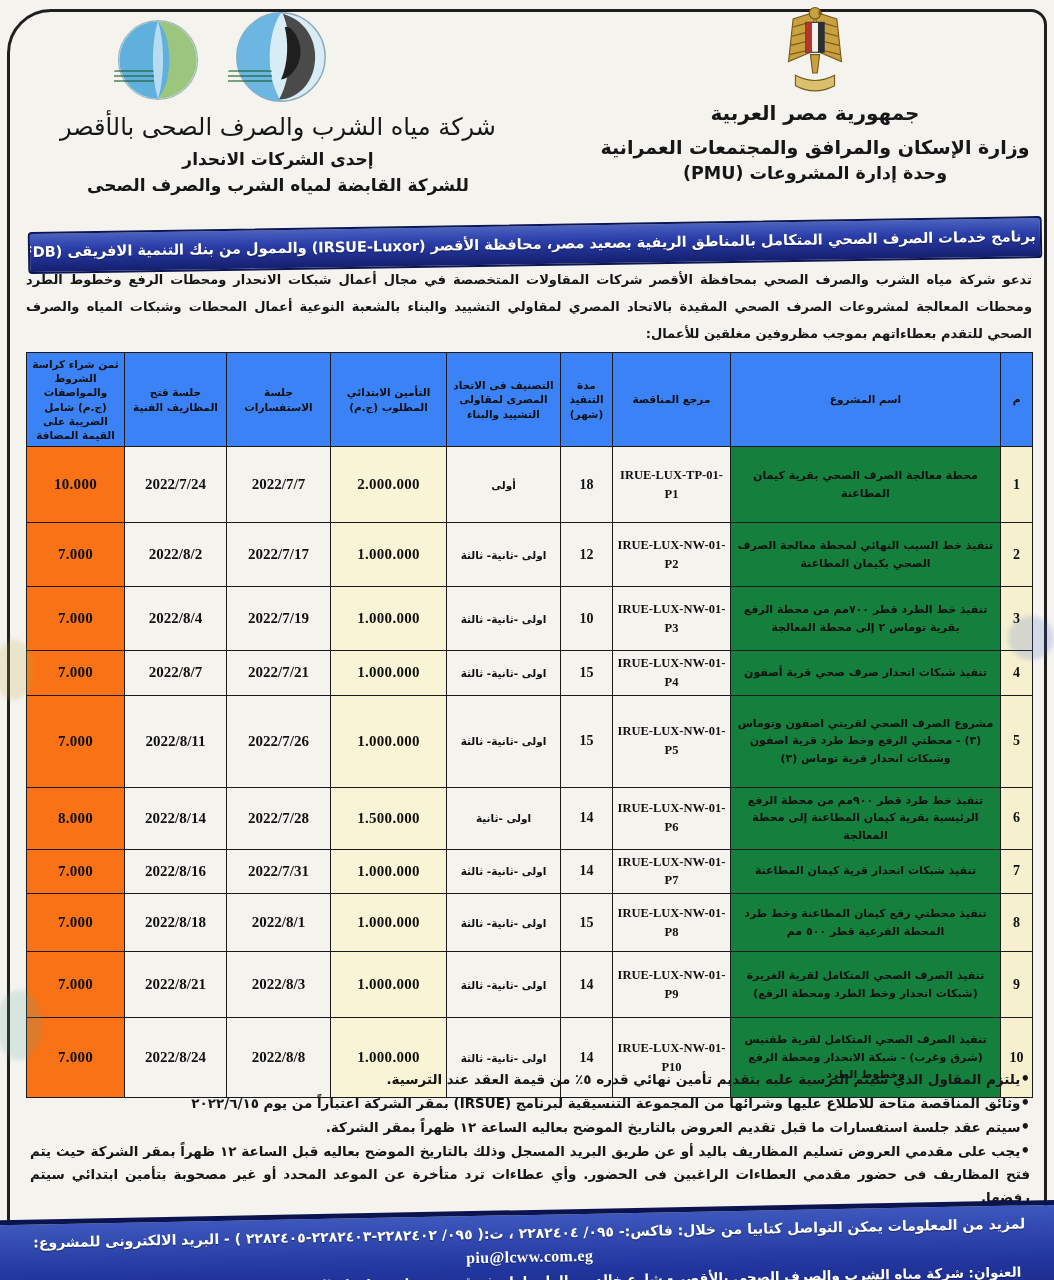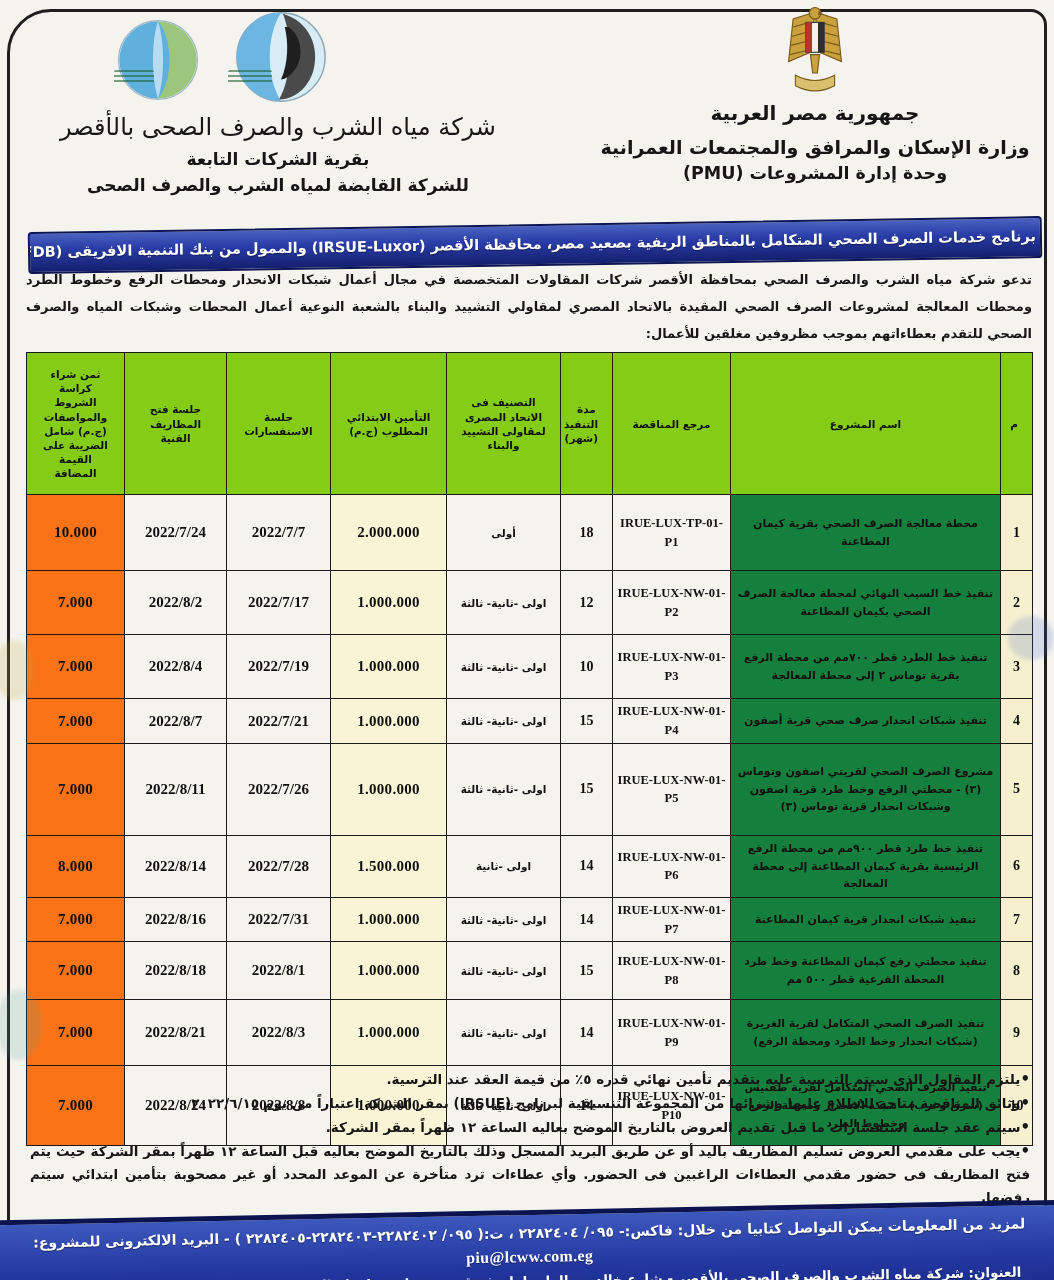--- a/index.html
+++ b/index.html
@@ -58,21 +58,21 @@
   
   table.tenders{
     position:absolute;left:26px;top:352px;width:1006px;
     border-collapse:collapse;table-layout:fixed;direction:rtl;
   }
   table.tenders th,table.tenders td{
     border:1.7px solid #1a1a1a;font-weight:bold;text-align:center;
     vertical-align:middle;padding:3px 4px;color:#101010;
   }
   table.tenders th{
-    background:#84cc16;font-size:10.5px;line-height:1.35;height:54px;padding:14px;
+    background:#3b82f6;font-size:10.5px;line-height:1.35;height:54px;padding:4px;
   }
   td.c-num{background:#f6f0cf;font-family:"Liberation Serif",serif;font-size:14px;}
   td.c-project{background:#15803d;font-size:11px;line-height:1.6;}
   td.c-ref{font-family:"Liberation Serif",serif;font-size:12.5px;direction:ltr;line-height:1.5;}
   td.c-duration{font-family:"Liberation Serif",serif;font-size:14px;direction:ltr;}
   td.c-class{font-size:10.5px;}
   td.c-deposit{background:#f9f4d6;font-family:"Liberation Serif",serif;font-size:15px;direction:ltr;letter-spacing:.3px;}
   td.c-inquiry,td.c-opening{font-family:"Liberation Serif",serif;font-size:15px;direction:ltr;}
   td.c-price{background:#f97316;font-family:"Liberation Serif",serif;font-size:15px;direction:ltr;letter-spacing:.3px;}
   tbody tr:nth-child(1){height:76px;}
@@ -135,21 +135,21 @@
         <svg width="94" height="94" viewBox="0 0 100 100">
           <circle cx="50" cy="50" r="47" fill="#d8ecf6" stroke="#8fa9b8" stroke-width="1.5"></circle>
           <path d="M50 3 A47 47 0 0 0 50 97 C 34 72 34 28 50 3 Z" fill="#6cb6e2"></path>
           <path d="M52 4 C 80 12 92 40 84 66 C 76 90 56 96 48 95 C 62 72 62 28 52 4 Z" fill="#4a4a4a"></path>
           <path d="M58 18 C 70 26 74 44 68 58 C 62 70 54 74 50 74 C 58 56 58 34 54 18 Z" fill="#1f1f1f"></path>
         </svg>
         <div class="logo-caption" style="left:-6px;top:60px;width:44px;height:15px;"></div>
       </div>
     </div>
     <div class="company-name">شركة مياه الشرب والصرف الصحى بالأقصر</div>
-    <div class="affil-1">بقرية الشركات التابعة</div>
+    <div class="affil-1">إحدى الشركات الانحدار</div>
     <div class="affil-2">للشركة القابضة لمياه الشرب والصرف الصحى</div>
   </div>
 
   <div class="header-right">
     <svg class="eagle" width="72" height="92" viewBox="0 0 60 80">
       <path d="M30 7 L11 13 L7 50 L26 42 Z" fill="#c9a13f" stroke="#79591a" stroke-width="1"></path>
       <path d="M30 7 L49 13 L53 50 L34 42 Z" fill="#c9a13f" stroke="#79591a" stroke-width="1"></path>
       <path d="M11 20 L25 16 M10 28 L25 24 M9 36 L25 32 M8 44 L25 40" stroke="#79591a" stroke-width="1" fill="none"></path>
       <path d="M49 20 L35 16 M50 28 L35 24 M51 36 L35 32 M52 44 L35 40" stroke="#79591a" stroke-width="1" fill="none"></path>
       <circle cx="30" cy="8" r="5" fill="#c9a13f" stroke="#79591a"></circle>

